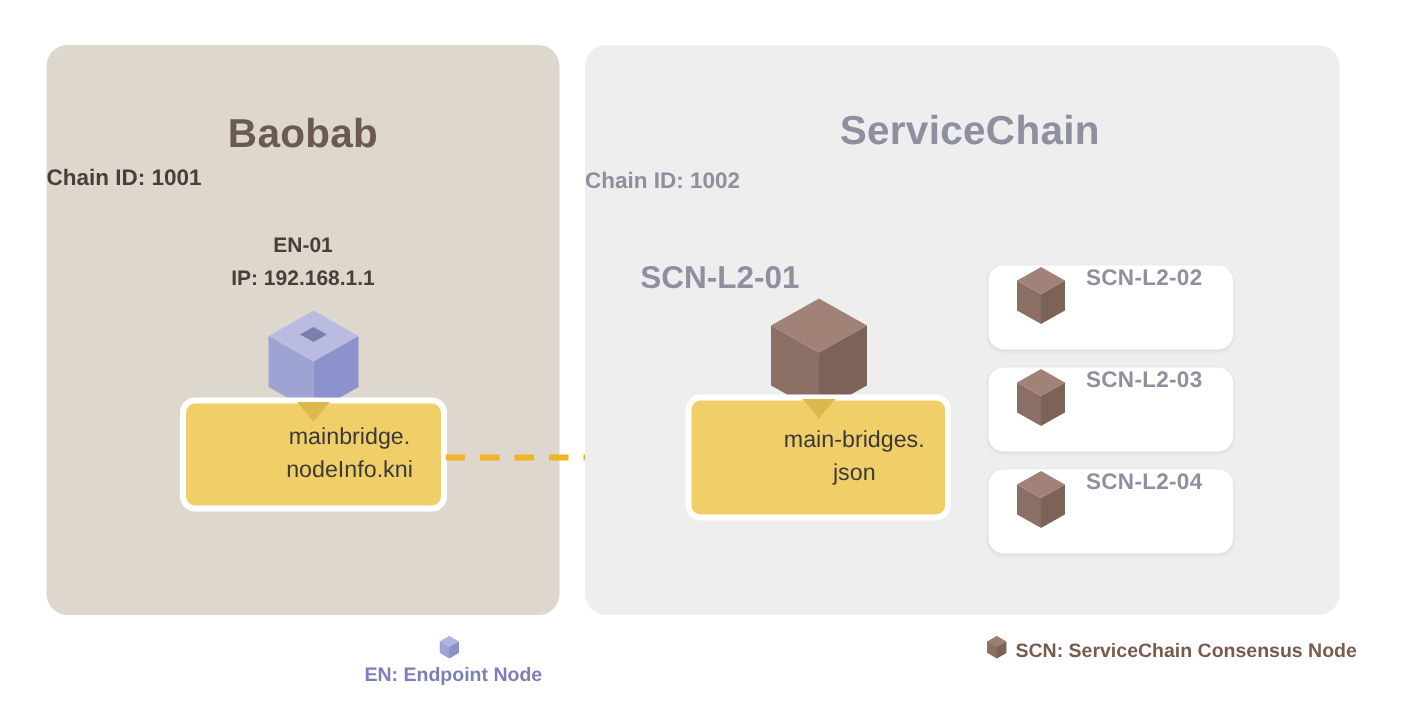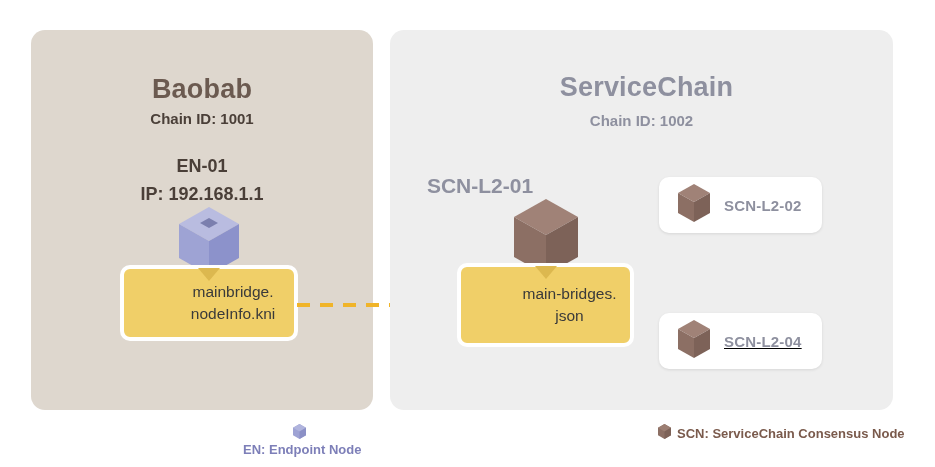--- a/index.html
+++ b/index.html
@@ -51,32 +51,31 @@
     font-weight: bold;
     letter-spacing: .2px;
   }
   #panel-baobab .panel-title { top: 44px; color: #6b5a50; }
   #panel-servicechain .panel-title { top: 42px; color: #8e909f; padding-left: 10px; }
 
   .panel-subtitle {
     position: absolute;
     left: 0;
     width: 100%;
-    text-align: center;
     font-size: 15px;
     font-weight: bold;
   }
   #panel-baobab .panel-subtitle { top: 80px; color: #4a3f38; }
   #panel-servicechain .panel-subtitle { top: 82px; color: #8e909f; }
 
   
   .node-label {
     position: absolute;
     text-align: center;
-    font-size: 18px;
+    font-size: 14px;
     font-weight: bold;
     color: #4a3f38;
     line-height: 1.55;
     white-space: nowrap;
   }
 
   #en-label {
     left: 0;
     width: 342px;
     top: 123px;
@@ -152,34 +151,33 @@
   
   .scn-card {
     position: absolute;
     left: 659px;
     width: 163px;
     height: 56px;
     background: #ffffff;
     border-radius: 10px;
     box-shadow: 0 1px 3px rgba(0,0,0,0.10);
     display: flex;
-    align-items: center;
     padding-left: 18px;
   }
   .scn-card .mini-cube { flex: 0 0 auto; margin-right: 13px; }
   .scn-card .scn-name {
     font-size: 15px;
     font-weight: bold;
     color: #8e909f;
     letter-spacing: .2px;
   }
 
   #scn-card-0 { top: 177px; }
   #scn-card-1 { top: 245px; }
-  #scn-card-2 { top: 313px; text-decoration: underline; }
+  #scn-card-2 { top: 313px; }
 
   
   .legend-item {
     position: absolute;
     display: flex;
     align-items: center;
     font-size: 13px;
     font-weight: bold;
     white-space: nowrap;
   }
@@ -257,20 +255,30 @@
     <span class="mini-cube">
       <svg width="34" height="40" viewBox="0 0 34 40">
         <polygon points="17,1 33,10 17,19 1,10" fill="#a08277"></polygon>
         <polygon points="1,10 17,19 17,39 1,30" fill="#8c6f64"></polygon>
         <polygon points="33,10 33,30 17,39 17,19" fill="#7d6258"></polygon>
       </svg>
     </span>
     <span class="scn-name">SCN-L2-02</span>
   </div>
 
+  <div class="scn-card" id="scn-card-1">
+    <span class="mini-cube">
+      <svg width="34" height="40" viewBox="0 0 34 40">
+        <polygon points="17,1 33,10 17,19 1,10" fill="#a08277"></polygon>
+        <polygon points="1,10 17,19 17,39 1,30" fill="#8c6f64"></polygon>
+        <polygon points="33,10 33,30 17,39 17,19" fill="#7d6258"></polygon>
+      </svg>
+    </span>
+    <span class="scn-name">SCN-L2-03</span>
+  </div>
 
   <div class="scn-card" id="scn-card-2">
     <span class="mini-cube">
       <svg width="34" height="40" viewBox="0 0 34 40">
         <polygon points="17,1 33,10 17,19 1,10" fill="#a08277"></polygon>
         <polygon points="1,10 17,19 17,39 1,30" fill="#8c6f64"></polygon>
         <polygon points="33,10 33,30 17,39 17,19" fill="#7d6258"></polygon>
       </svg>
     </span>
     <span class="scn-name">SCN-L2-04</span>

